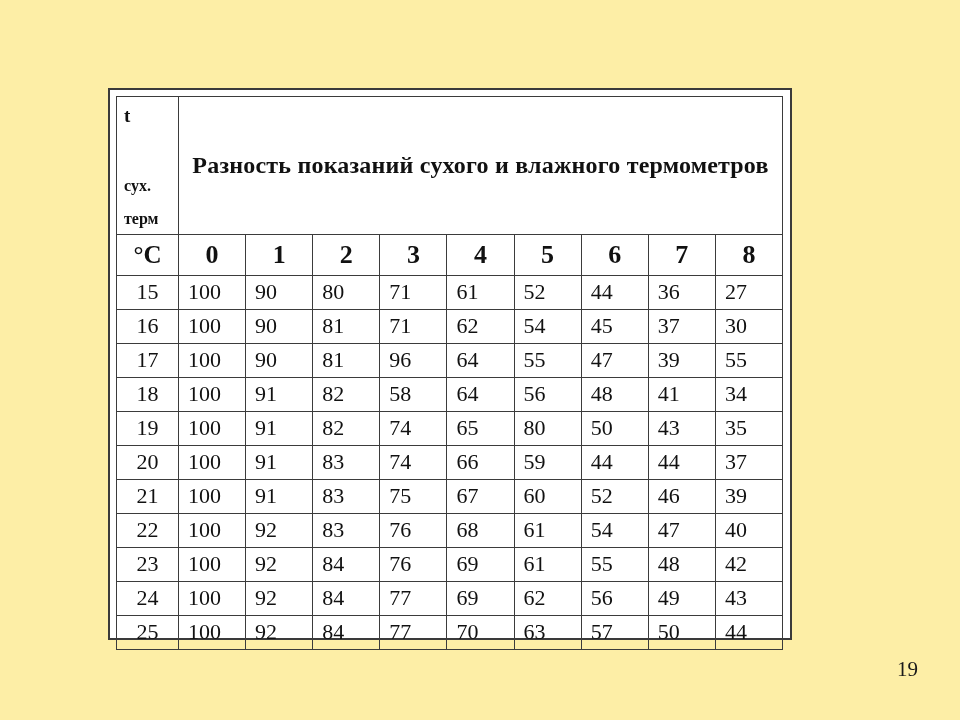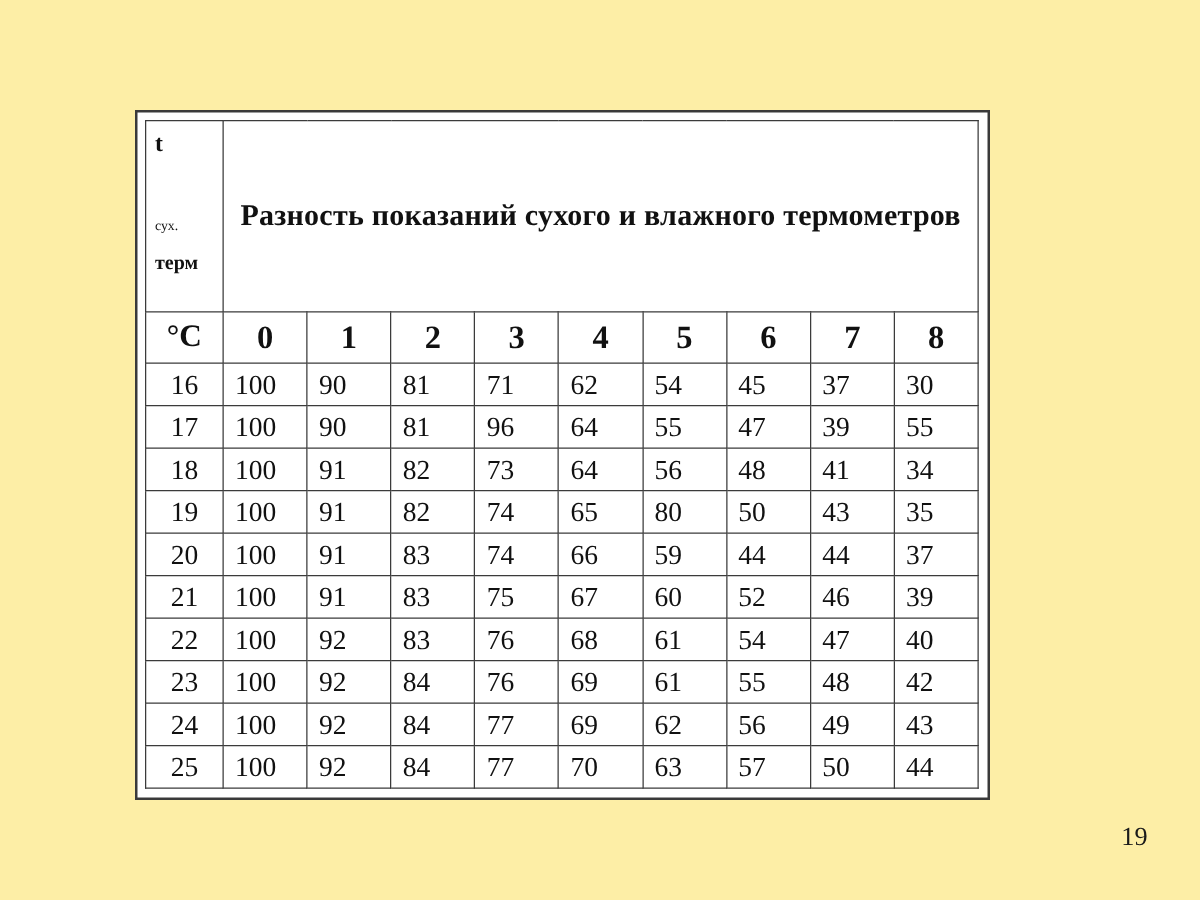--- a/index.html
+++ b/index.html
@@ -50,21 +50,21 @@
 
   .corner-cell {
     text-align: left !important;
     vertical-align: top !important;
     padding: 5px 4px 4px 7px !important;
     line-height: 1.45;
     font-weight: bold;
     font-size: 15px;
   }
   .corner-cell .l1 { font-size: 19px; font-weight: bold; display:block; margin-bottom: 10px;}
-  .corner-cell .l2 { font-size: 11px; font-weight: normal; display:block; margin-bottom: 10px; margin-top: 44px; }
+  .corner-cell .l2 { font-size: 16px; font-weight: bold; display:block; margin-bottom: 10px; margin-top: 44px; }
   .corner-cell .l3 { font-size: 16px; font-weight: bold; display:block; }
 
   .title-cell {
     font-size: 24px;
     font-weight: bold;
     line-height: 1.45;
     padding: 8px 10px !important;
     letter-spacing: 0.2px;
   }
   .unit-cell {
@@ -136,20 +136,32 @@
           <td class="colhead">2</td>
           <td class="colhead">3</td>
           <td class="colhead">4</td>
           <td class="colhead">5</td>
           <td class="colhead">6</td>
           <td class="colhead">7</td>
           <td class="colhead">8</td>
         </tr>
 
         <tr>
+          <td class="datacell rowlabel rowhead">15</td>
+          <td class="datacell">100</td>
+          <td class="datacell">90</td>
+          <td class="datacell">80</td>
+          <td class="datacell">71</td>
+          <td class="datacell">61</td>
+          <td class="datacell">52</td>
+          <td class="datacell">44</td>
+          <td class="datacell">36</td>
+          <td class="datacell">27</td>
+        </tr>
+        <tr>
           <td class="datacell rowlabel rowhead">16</td>
           <td class="datacell">100</td>
           <td class="datacell">90</td>
           <td class="datacell">81</td>
           <td class="datacell">71</td>
           <td class="datacell">62</td>
           <td class="datacell">54</td>
           <td class="datacell">45</td>
           <td class="datacell">37</td>
           <td class="datacell">30</td>
@@ -164,21 +176,21 @@
           <td class="datacell">55</td>
           <td class="datacell">47</td>
           <td class="datacell">39</td>
           <td class="datacell">55</td>
         </tr>
         <tr>
           <td class="datacell rowlabel rowhead">18</td>
           <td class="datacell">100</td>
           <td class="datacell">91</td>
           <td class="datacell">82</td>
-          <td class="datacell">73</td>
+          <td class="datacell">58</td>
           <td class="datacell">64</td>
           <td class="datacell">56</td>
           <td class="datacell">48</td>
           <td class="datacell">41</td>
           <td class="datacell">34</td>
         </tr>
         <tr>
           <td class="datacell rowlabel rowhead">19</td>
           <td class="datacell">100</td>
           <td class="datacell">91</td>

